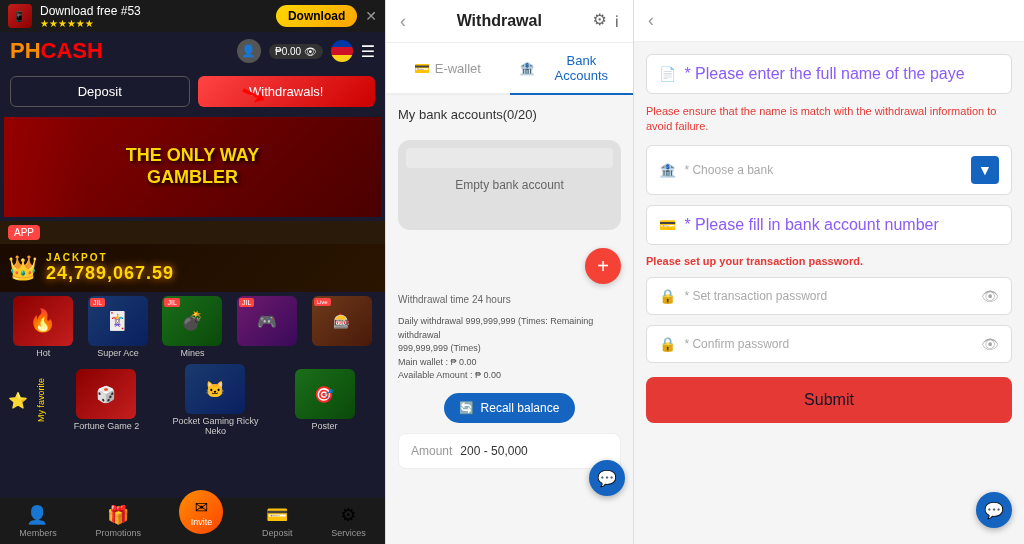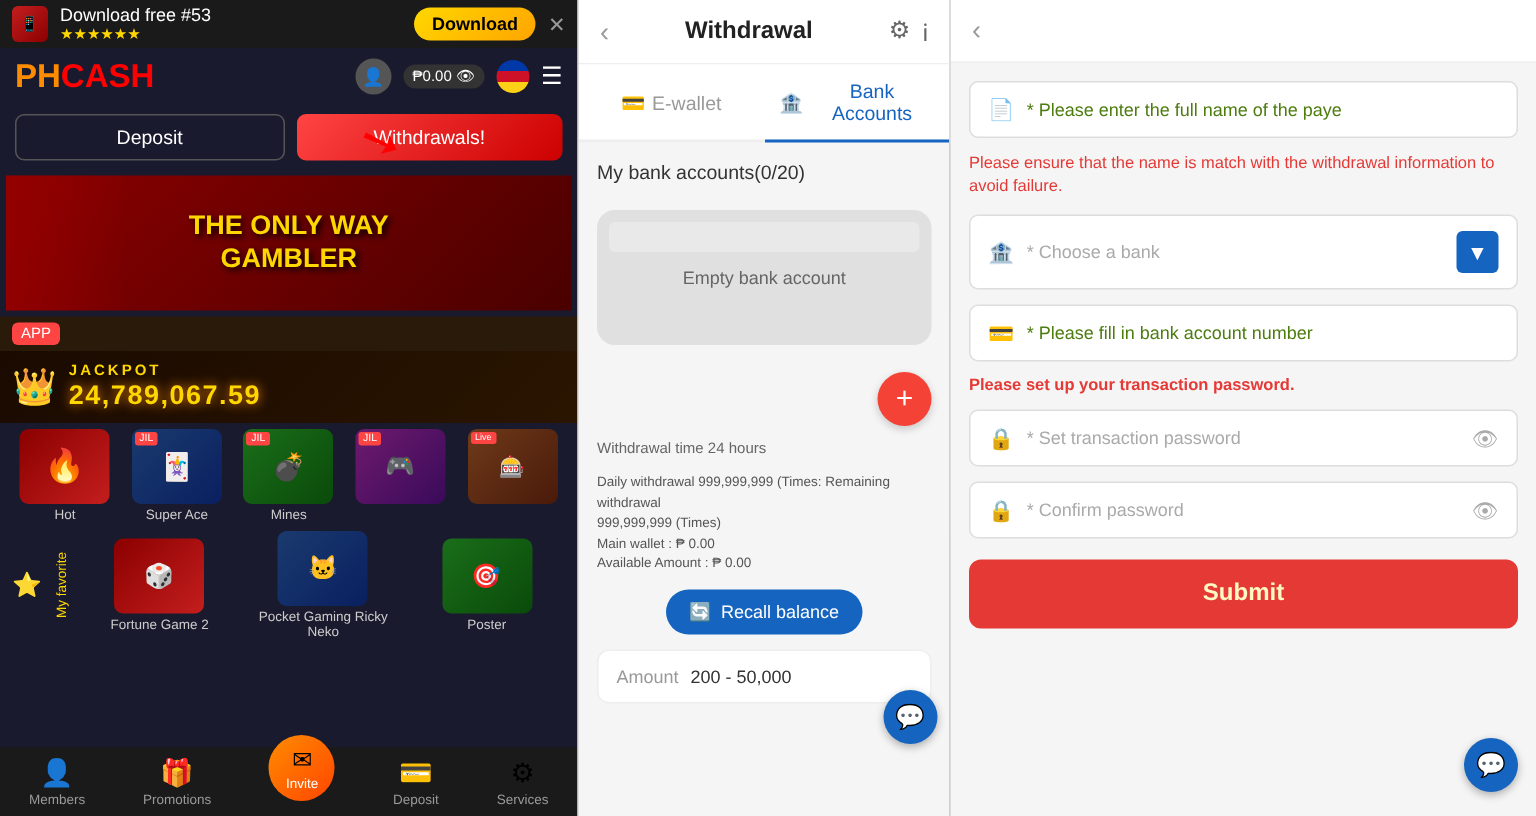--- a/index.html
+++ b/index.html
@@ -151,21 +151,21 @@
       padding: 7px;
       font-size: 13px;
       cursor: pointer;
       text-align: center;
       position: relative;
     }
 
     
     .banner {
       background: linear-gradient(135deg, #8B0000, #4a0000);
-      height: 90px;
+      height: 100px;
       margin: 4px 4px;
       display: flex;
       align-items: center;
       justify-content: center;
       position: relative;
       overflow: hidden;
     }
     .banner-text {
       color: #FFD700;
       font-size: 18px;
@@ -491,21 +491,21 @@
       border: 1px solid #ddd;
       border-radius: 6px;
       padding: 10px 12px;
       display: flex;
       align-items: center;
       gap: 8px;
       font-size: 12px;
       color: #555;
     }
     .input-icon { color: #aaa; font-size: 14px; }
-    .input-placeholder { color: #4d7c0f; flex: 1; font-size: 12px; }
+    .input-placeholder { color: #8b5cf6; flex: 1; font-size: 16px; }
 
     .warning-text {
       color: #e53935;
       font-size: 11px;
       line-height: 1.4;
     }
 
     .bank-select-row {
       background: white;
       border: 1px solid #ddd;
@@ -544,26 +544,26 @@
     .eye-icon { color: #aaa; font-size: 14px; cursor: pointer; }
 
     .warning-text2 {
       color: #e53935;
       font-size: 11px;
       font-weight: 600;
     }
 
     .submit-btn {
       background: #e53935;
-      color: #fef9c3;
+      color: #0f172a;
       border: none;
       border-radius: 8px;
       padding: 14px;
       font-size: 16px;
-      font-weight: bold;
+      font-weight: normal;
       cursor: pointer;
       text-align: center;
       margin-top: 4px;
     }
 
     .chat-bubble-right {
       position: absolute;
       bottom: 16px;
       right: 12px;
       width: 36px;

